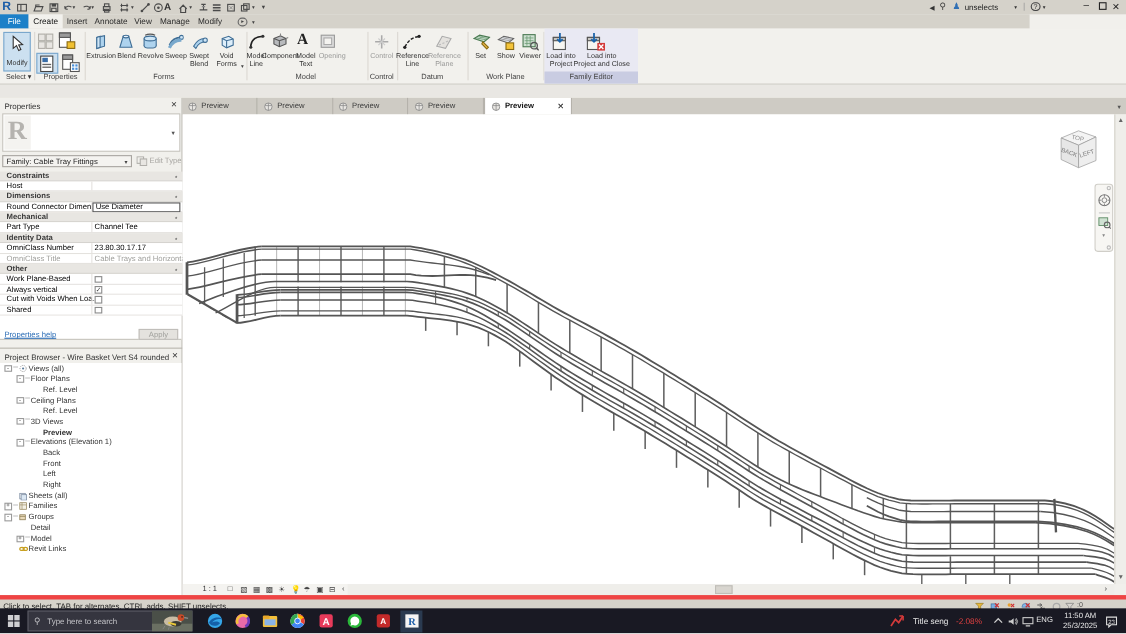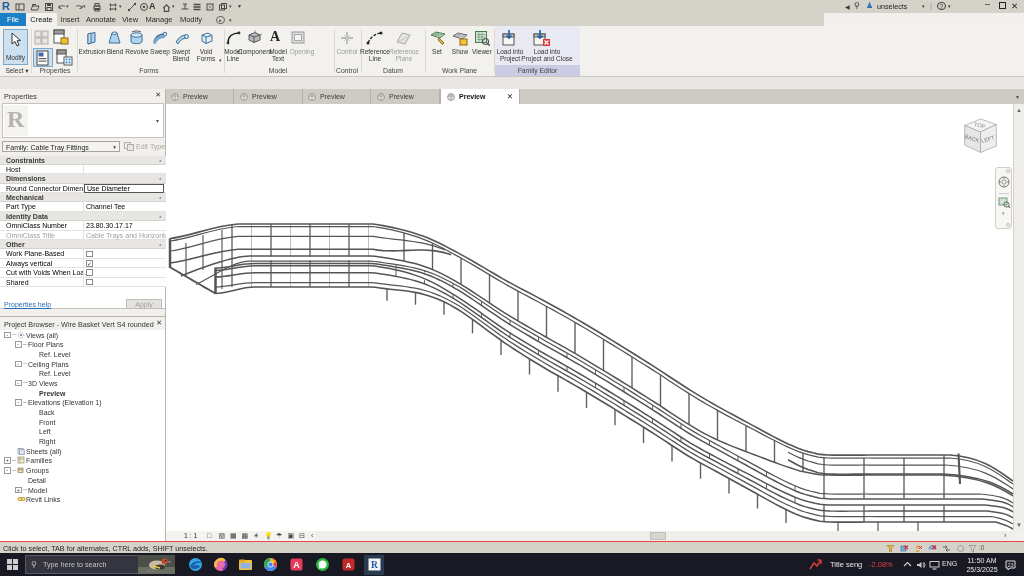--- a/index.html
+++ b/index.html
@@ -1,39 +1,39 @@
 <!DOCTYPE html>
 <html><head><meta charset="utf-8"><style>
 *{margin:0;padding:0;box-sizing:border-box;}
 html,body{width:1024px;height:576px;overflow:hidden;font-family:"Liberation Sans",sans-serif;}
 .abs{position:absolute;}
 #root{position:relative;width:1024px;height:576px;background:#f1f0ec;overflow:hidden;}
 #qat{position:absolute;left:0;top:0;width:1024px;height:13px;background:#d5d2ca;}
-#tabrow{position:absolute;left:0;top:13px;width:824px;height:13px;background:#d5d2ca;}
+#tabrow{position:absolute;left:0;top:13px;width:936px;height:13px;background:#d5d2ca;}
 #ribbon{position:absolute;left:0;top:26px;width:1024px;height:51px;background:#f2f1ed;border-bottom:1px solid #c9c6bf;}
 #gapstrip{position:absolute;left:0;top:77px;width:1024px;height:12px;background:#e9e7e3;}
 .grplabel{position:absolute;top:39px;height:11px;line-height:11px;font-size:6.8px;color:#444;text-align:center;}
 .gsep{position:absolute;top:3px;height:44px;width:1px;background:#dbd8d2;}
 .ilabel{position:absolute;font-size:6.5px;color:#333;text-align:center;line-height:7.2px;}
 #leftcol{position:absolute;left:0;top:89px;width:166px;height:452px;background:#f1f0ec;border-right:1px solid #b8b5ae;}
 .grow{position:relative;height:9.4px;border-bottom:1px solid #e4e2de;background:#fff;}
 .ghead{position:relative;height:9.4px;background:#e8e6e2;border-bottom:1px solid #d5d3cf;font-weight:bold;color:#3a3a3a;}
 .gname{position:absolute;left:6px;top:1px;white-space:nowrap;font-size:7px;}
 .gval{position:absolute;left:86px;top:1px;white-space:nowrap;font-size:7px;}
 .gdiv{position:absolute;left:83px;top:0;width:1px;height:100%;background:#e4e2de;}
 .pin{position:absolute;right:4px;top:1.2px;font-size:6.2px;color:#555;font-weight:normal;}
 .cb{position:absolute;left:86px;top:1.2px;width:6.6px;height:6.6px;border:1px solid #8a8a8a;background:#fff;font-size:6px;line-height:6px;text-align:center;color:#333;}
 .trow{position:relative;height:9.7px;font-size:7px;color:#333;white-space:nowrap;}
 .texp{position:absolute;top:1.5px;width:6.5px;height:6.5px;border:1px solid #9a9a9a;background:#fff;font-size:5.5px;line-height:5px;text-align:center;color:#444;}
 #tabbar{position:absolute;left:166px;top:89px;width:858px;height:15px;background:#cecbc4;}
 .vtab{position:absolute;top:0;height:15px;border-right:1px solid #b5b2ab;font-size:7px;color:#3a3a3a;}
 #canvas{position:absolute;left:166px;top:104px;width:847px;height:427px;background:#fff;}
 #vscroll{position:absolute;left:1013px;top:104px;width:11px;height:427px;background:#efeeea;border-left:1px solid #d5d2ca;}
 #hrow{position:absolute;left:166px;top:531px;width:847px;height:10px;background:#efeeea;}
-#statusbar{position:absolute;left:0;top:541px;width:1024px;height:12px;background:#d5d2ca;border-top:1px solid #ef4444;font-size:7.2px;color:#222;}
+#statusbar{position:absolute;left:0;top:541px;width:1024px;height:12px;background:#d5d2ca;border-top:4px solid #ef4444;font-size:7.2px;color:#222;}
 #taskbar{position:absolute;left:0;top:553px;width:1024px;height:23px;background:#191923;}
 </style></head>
 <body>
 <div id="root">
 <div id="qat">
       <div class="abs" style="left:2px;top:0.5px;width:11px;height:11px;font-size:11px;font-weight:bold;color:#1a5da8;line-height:11px;">R</div>
       <svg class="abs" style="left:15px;top:1.5px;" width="10" height="10" viewBox="0 0 10 10">
         <rect x="1" y="2" width="8" height="6" stroke="#4a4a4a" fill="none" stroke-width="1"></rect>
         <path d="M4,2 L4,8" stroke="#4a4a4a" fill="none" stroke-width="1"></path>
       </svg>

